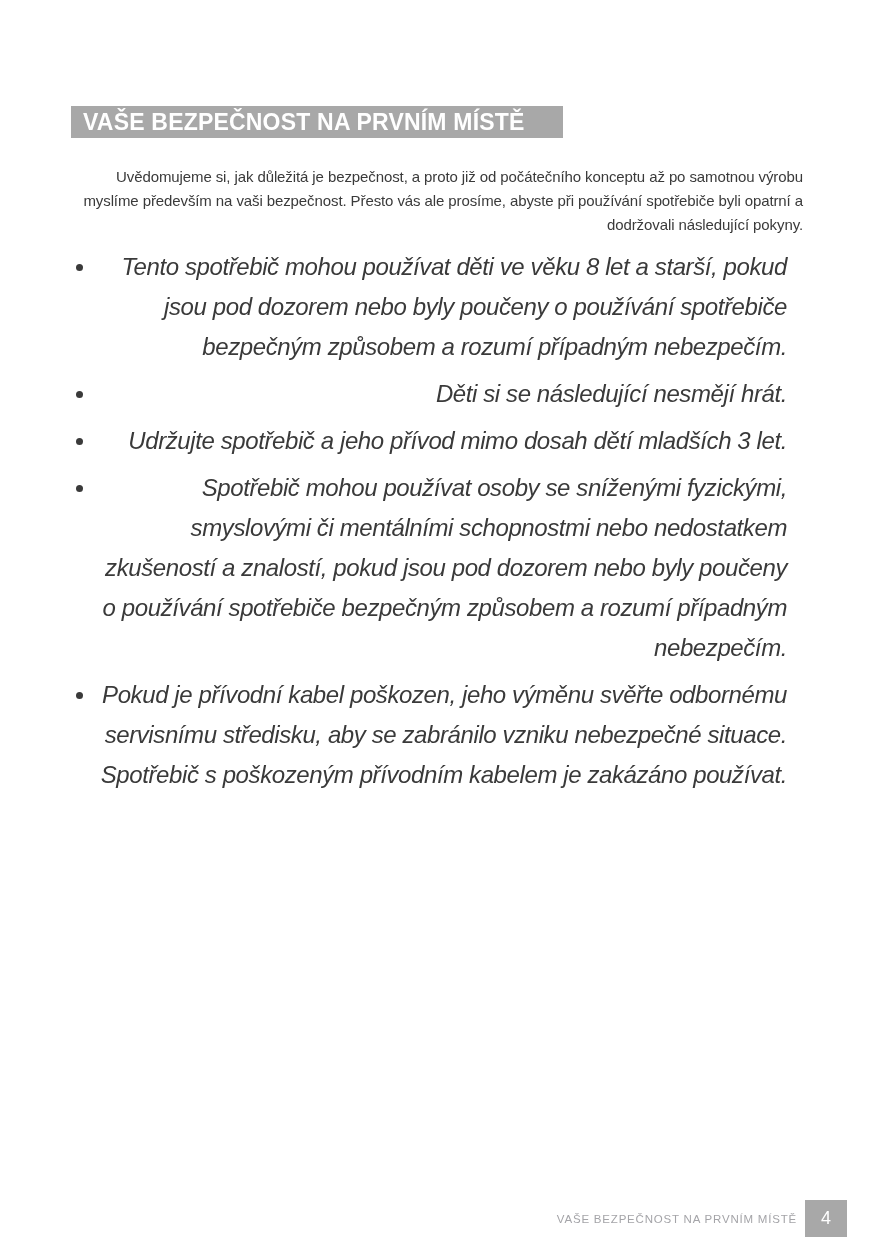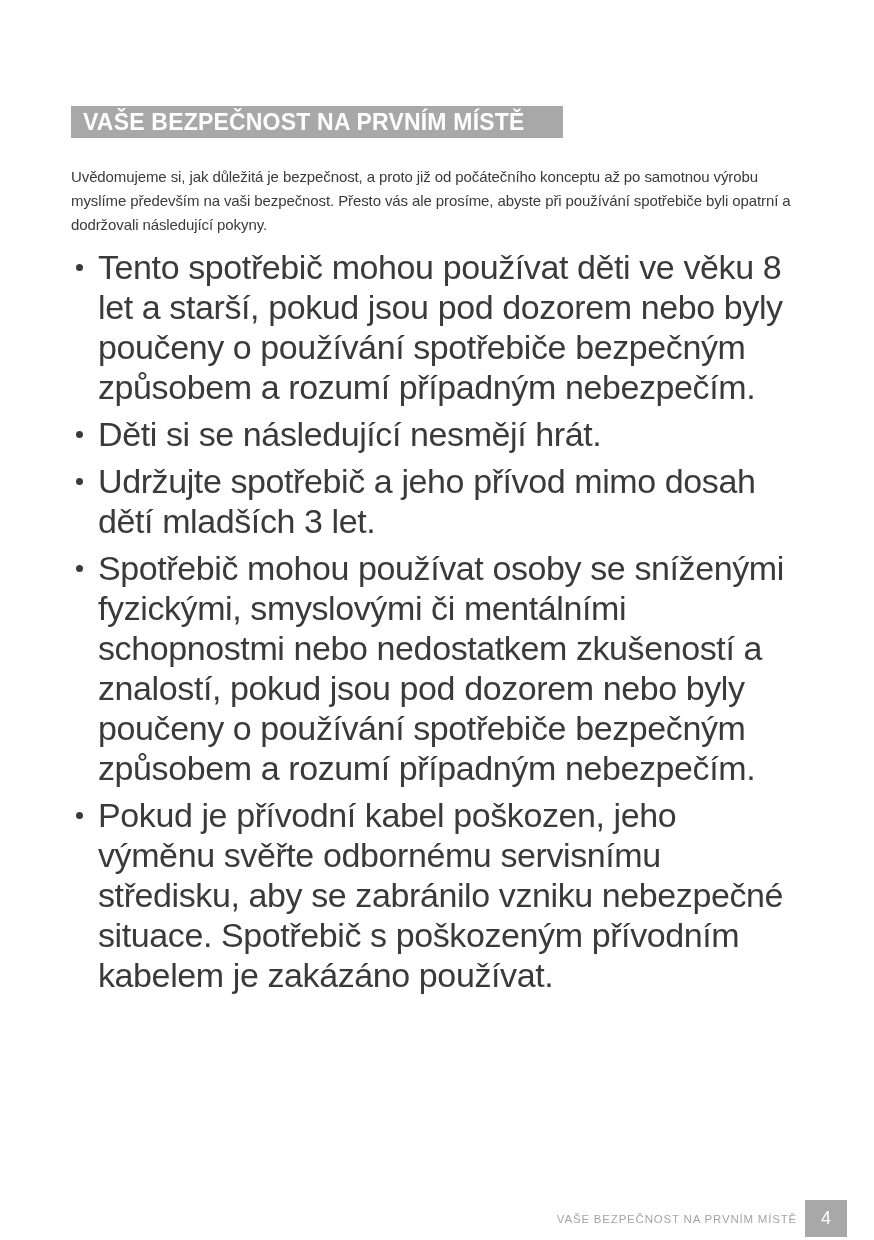--- a/index.html
+++ b/index.html
@@ -8,20 +8,21 @@
     padding: 0;
     background: #ffffff;
   }
   .page {
     position: relative;
     width: 874px;
     height: 1240px;
     background: #ffffff;
     font-family: "Liberation Sans", sans-serif;
     overflow: hidden;
+    text-align: right;
   }
   .header-bar {
     position: absolute;
     left: 71px;
     top: 106px;
     width: 492px;
     height: 32px;
     background: #a8a8a8;
     box-sizing: border-box;
     display: flex;
@@ -51,24 +52,25 @@
     top: 247px;
     width: 716px;
     margin: 0;
     padding: 0;
     list-style: none;
   }
   .safety-list li {
     position: relative;
     padding-left: 27px;
     margin-bottom: 7px;
-    font-size: 34px;
+    font-size: 24px;
     line-height: 40px;
     color: #3a3a3a;
     letter-spacing: -0.4px;
+    font-style: italic;
   }
   .safety-list .dot {
     position: absolute;
     left: 5px;
     top: 17px;
     width: 7px;
     height: 7px;
     border-radius: 50%;
     background: #3a3a3a;
   }

